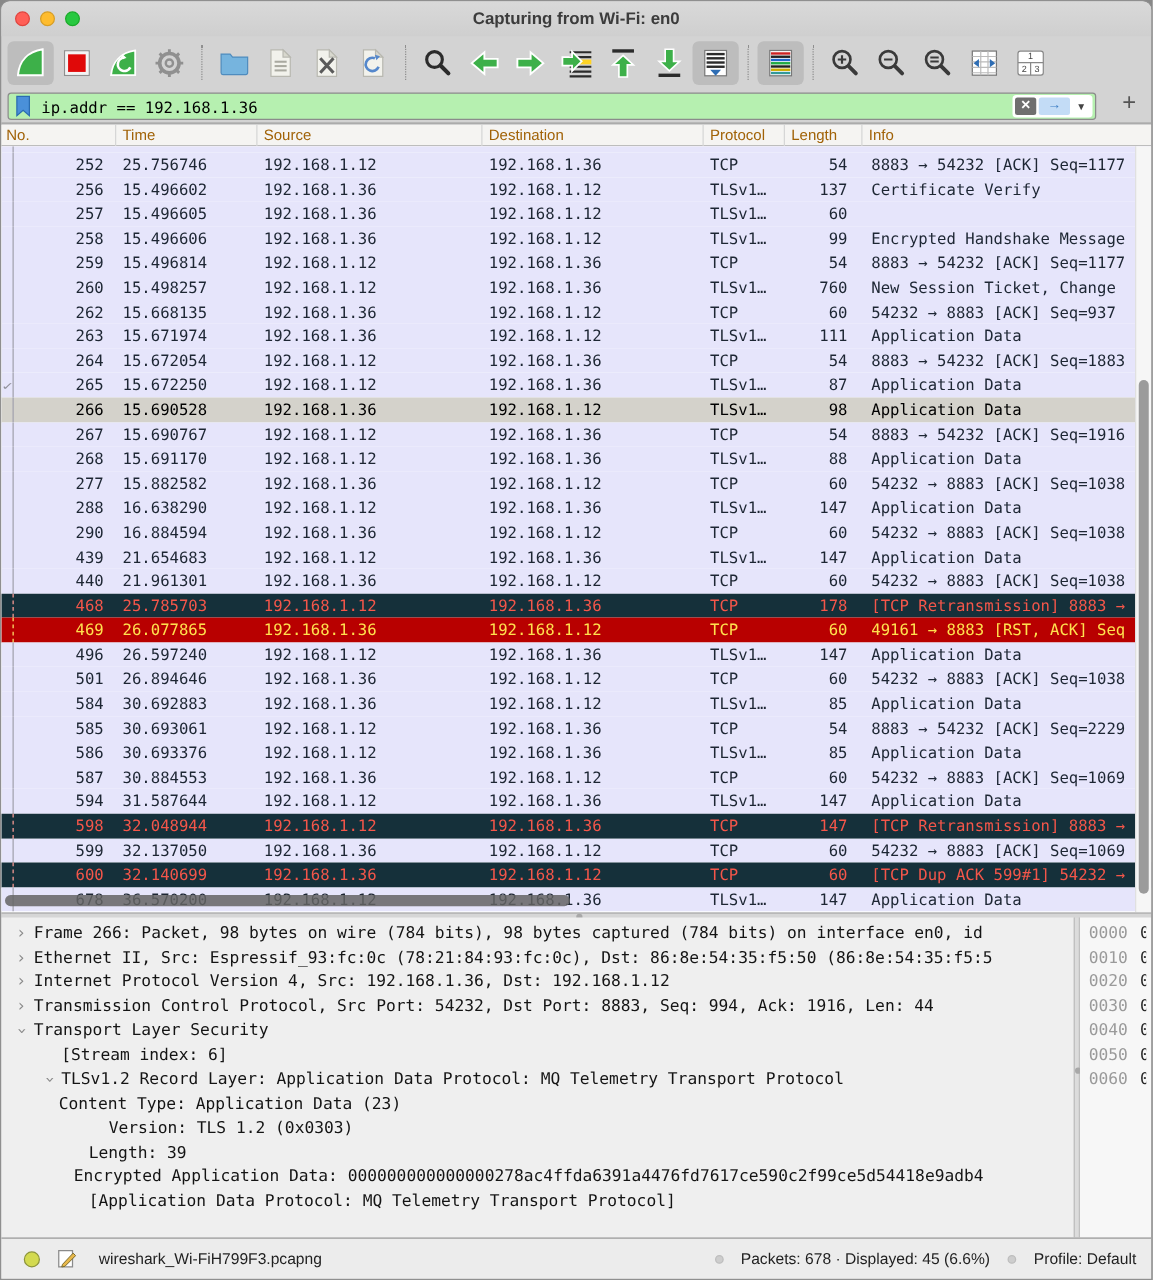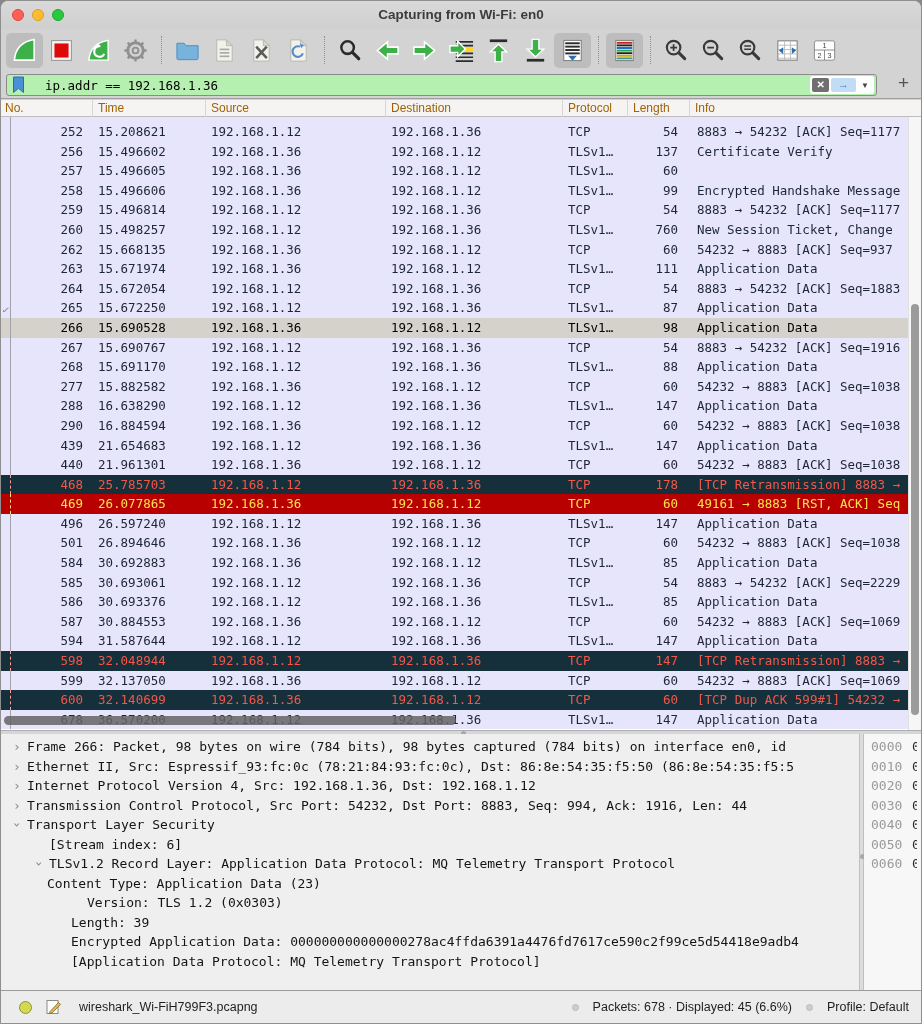--- a/index.html
+++ b/index.html
@@ -15,21 +15,21 @@
   .title{position:absolute;left:0;right:0;top:6px;text-align:center;font-size:13.5px;font-weight:bold;color:#3c3c3c;}
   
   .toolbar{position:absolute;left:0;top:28px;width:100%;height:42px;display:flex;align-items:center;padding-left:5px;}
   .tbtn{width:37px;height:35px;display:flex;align-items:center;justify-content:center;border-radius:5px;flex:none;}
   .tbtn svg{width:27px;height:27px;}
   .tbtn.pressed{background:#bdbdbd;}
   .tsep{width:1px;height:28px;border-left:1px dotted #8f8f8f;margin:0 7px;flex:none;}
   
   .filterbar{position:absolute;left:0;top:70px;width:100%;height:28px;border-bottom:1px solid #9e9e9e;}
   .filterfield{position:absolute;left:5px;top:3px;right:44px;height:22px;background:var(--filter_bg);
-    border:1px solid #8b8b8b;border-radius:3px;display:flex;align-items:center;gap:12px;}
+    border:1px solid #8b8b8b;border-radius:3px;display:flex;align-items:center;}
   .bookmark{margin-left:4px;flex:none;}
   .filtertext{margin-left:7px;font-family:"DejaVu Sans Mono",monospace;font-size:12.5px;color:#000;flex:1;white-space:nowrap;overflow:hidden;}
   .fctrl{display:flex;align-items:center;background:#fff;border-radius:3px;height:18px;margin-right:2px;padding:0 2px;gap:2px;flex:none;}
   .fx{width:17px;height:14px;background:#6f6f6f;border-radius:2px;color:#fff;font-size:10px;line-height:14px;text-align:center;font-weight:bold;}
   .fgo{width:25px;height:14px;background:#c3dcf6;border-radius:2px;color:#3f7fc4;font-size:11px;line-height:13px;text-align:center;font-weight:bold;}
   .fcaret{color:#444;font-size:8px;padding:0 3px;}
   .fplus{position:absolute;right:12px;top:1px;font-size:19px;color:#555;}
   
   .plheader{position:absolute;left:0;top:99px;width:100%;height:17px;background:#f5f4f2;border-bottom:1px solid #bdbdbd;display:flex;font-size:12px;color:#a16207;}
   .hcell{height:17px;line-height:16px;padding-left:5px;border-right:1px solid #d6d6d6;overflow:hidden;white-space:nowrap;flex:none;}
@@ -287,21 +287,21 @@
       <div class="hcell h5">Length</div>
       <div class="hcell h6">Info</div>
     </div>
   <div class="plbody">
       <div class="prow partial">
         <i class="convline"></i>
       </div>
       <div class="prow">
         <i class="convline"></i>
         <div class="cell c-no">252</div>
-        <div class="cell c-time">15.208621</div>
+        <div class="cell c-time">25.756746</div>
         <div class="cell c-src">192.168.1.12</div>
         <div class="cell c-dst">192.168.1.36</div>
         <div class="cell c-proto">TCP</div>
         <div class="cell c-len">54</div>
         <div class="cell c-info">8883 → 54232 [ACK] Seq=1177</div>
       </div>
       <div class="prow">
         <i class="convline"></i>
         <div class="cell c-no">256</div>
         <div class="cell c-time">15.496602</div>
@@ -645,21 +645,21 @@
           <span class="dtext">Content Type: Application Data (23)</span>
         </div>
         <div class="dline" style="padding-left: 66px; text-align: center;">
           <span class="chev"></span>
           <span class="dtext">Version: TLS 1.2 (0x0303)</span>
         </div>
         <div class="dline" style="padding-left: 50px;">
           <span class="chev"></span>
           <span class="dtext">Length: 39</span>
         </div>
-        <div class="dline" style="padding-left: 50px;">
+        <div class="dline" style="padding-left: 38px;">
           <span class="chev"></span>
           <span class="dtext">Encrypted Application Data: 000000000000000278ac4ffda6391a4476fd7617ce590c2f99ce5d54418e9adb4</span>
         </div>
         <div class="dline" style="padding-left: 50px;">
           <span class="chev"></span>
           <span class="dtext">[Application Data Protocol: MQ Telemetry Transport Protocol]</span>
         </div>
       </div>
   </div>
   <div class="vsplit">

